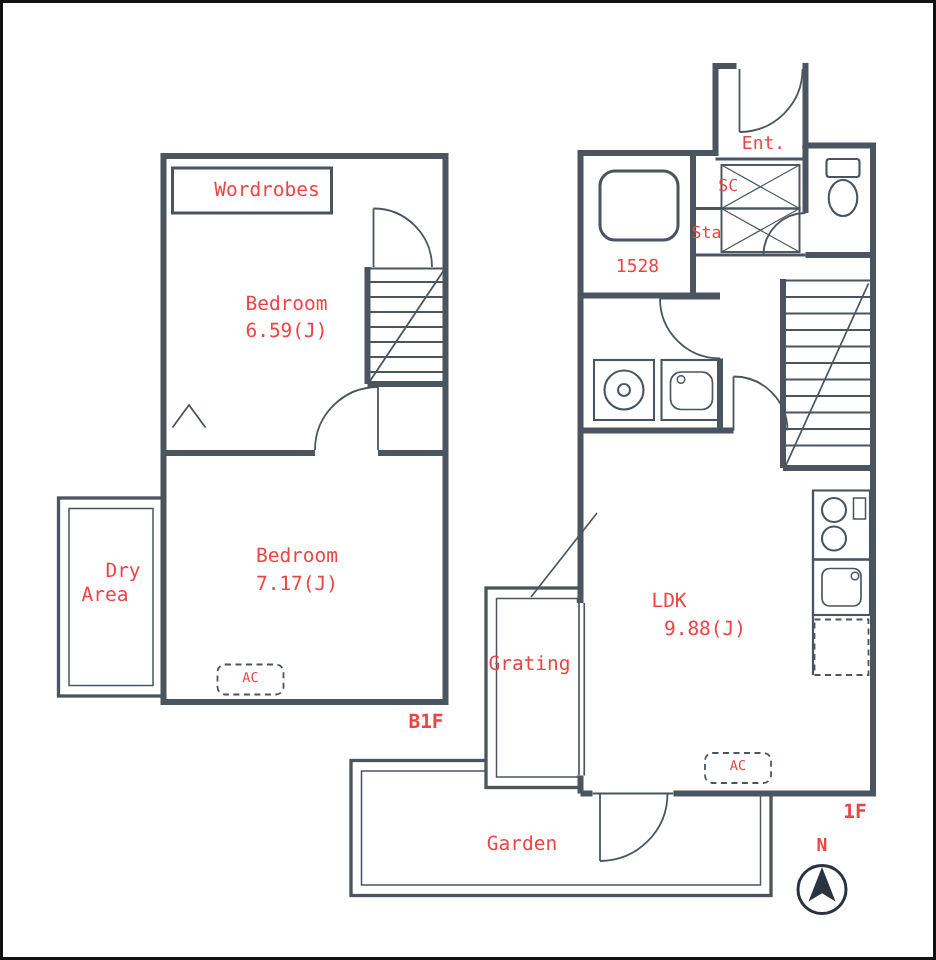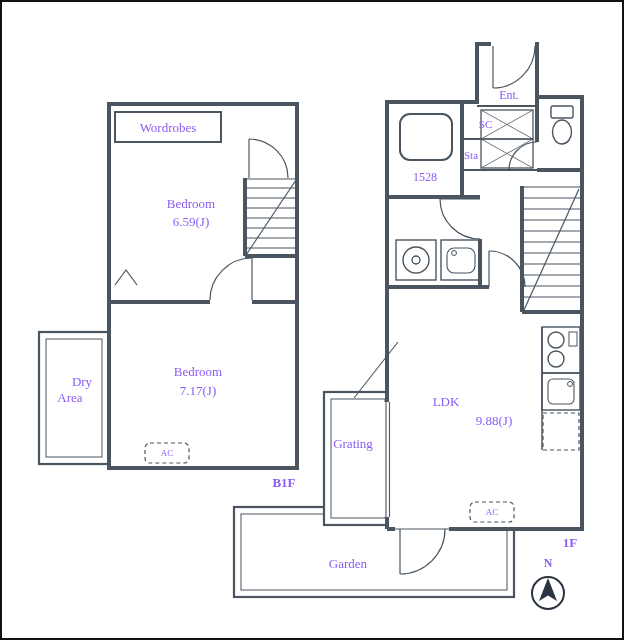--- a/index.html
+++ b/index.html
@@ -1,21 +1,21 @@
 <!DOCTYPE html>
 <html><head>
 <meta charset="utf-8">
 <style>
   html,body{margin:0;padding:0;background:#fff;}
   #plan{position:relative;width:624px;height:640px;background:#ffffff;
         border:2px solid #111;box-sizing:border-box;overflow:hidden;
         font-family:"DejaVu Sans Mono", monospace;}
   #plan svg{position:absolute;left:0;top:0;}
   .lbl{position:absolute;transform:translate(-50%,-50%);
-       font-size:13px;color:#8b5cf6;white-space:nowrap;line-height:1;font-family:Liberation Serif, serif;}
+       font-size:13px;color:#ef4444;white-space:nowrap;line-height:1;}
   .small{font-size:9px;}
   .mid{font-size:11px;}
   .sz12{font-size:12px;}
   .bold{font-weight:bold;}
 </style>
 </head>
 <body>
 
 <div id="plan">
 
@@ -145,35 +145,35 @@
     <path d="M352 396 L396 340" stroke="#4a5560" stroke-width="1.1" fill="none"></path>
 
     <rect x="468" y="500" width="44" height="20" rx="5" fill="none" stroke="#4a5560" stroke-width="1.2" stroke-dasharray="4 3"></rect>
 
     <g>
       <circle cx="546" cy="591" r="16" fill="none" stroke="#2a3340" stroke-width="2"></circle>
       <path d="M546 576 L537 599 L546 593.5 L555 599 Z" fill="#2a3340" stroke="none"></path>
     </g>
   </svg>
 
-  <span class="lbl" style="left:166px;top:125px;">Wordrobes</span>
+  <span class="lbl" style="left:176px;top:125px;">Wordrobes</span>
   <span class="lbl" style="left:189px;top:201px;">Bedroom</span>
   <span class="lbl" style="left:189px;top:219px;">6.59(J)</span>
   <span class="lbl" style="left:196px;top:369px;">Bedroom</span>
   <span class="lbl" style="left:196px;top:388px;">7.17(J)</span>
   <span class="lbl" style="left:80px;top:379px;">Dry</span>
   <span class="lbl" style="left:68px;top:395px;">Area</span>
   <span class="lbl small" style="left:165px;top:451px;">AC</span>
   <span class="lbl bold" style="left:282px;top:480px;">B1F</span>
 
   <span class="lbl sz12" style="left:507px;top:93px;">Ent.</span>
   <span class="lbl mid" style="left:469px;top:122px;padding-left:29px;">SC</span>
   <span class="lbl mid" style="left:469px;top:153px;text-align:center;">Sta</span>
   <span class="lbl sz12" style="left:423px;top:175px;">1528</span>
   <span class="lbl" style="left:444px;top:399px;">LDK</span>
-  <span class="lbl" style="left:468px;top:418px;margin-left:24px;">9.88(J)</span>
+  <span class="lbl" style="left:468px;top:418px;">9.88(J)</span>
   <span class="lbl" style="left:351px;top:441px;">Grating</span>
   <span class="lbl" style="left:346px;top:561px;">Garden</span>
   <span class="lbl small" style="left:490px;top:510px;">AC</span>
   <span class="lbl bold" style="left:568px;top:540px;">1F</span>
   <span class="lbl sz12 bold" style="left:546px;top:561px;">N</span>
 
 </div>
 
 </body></html>

